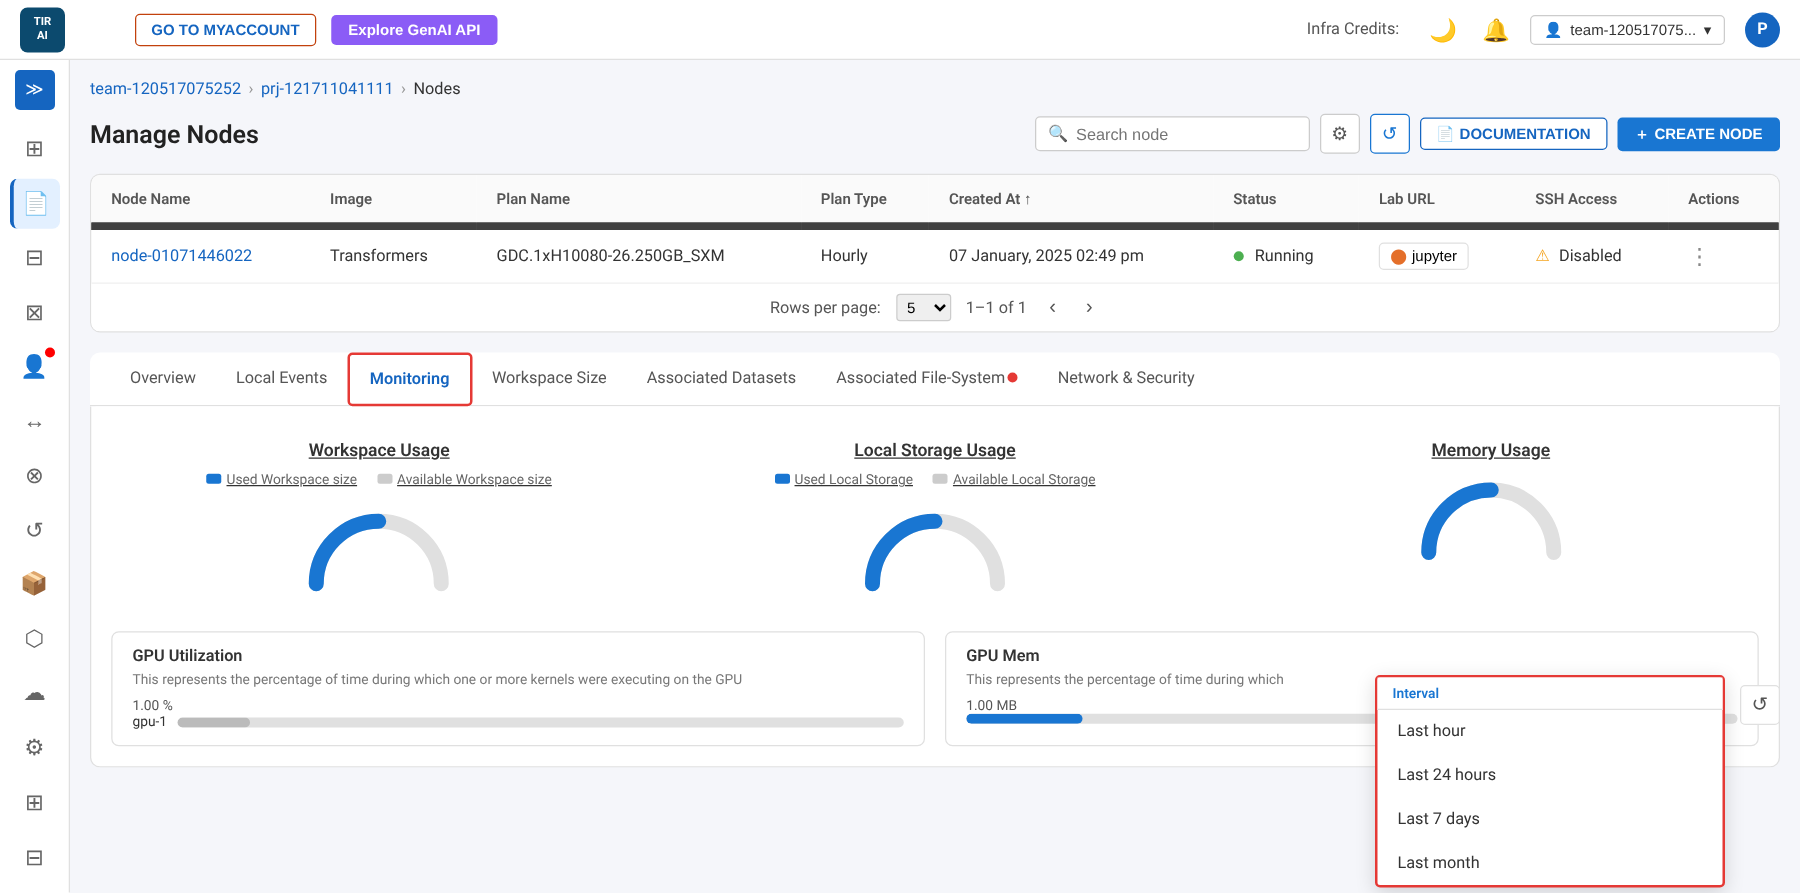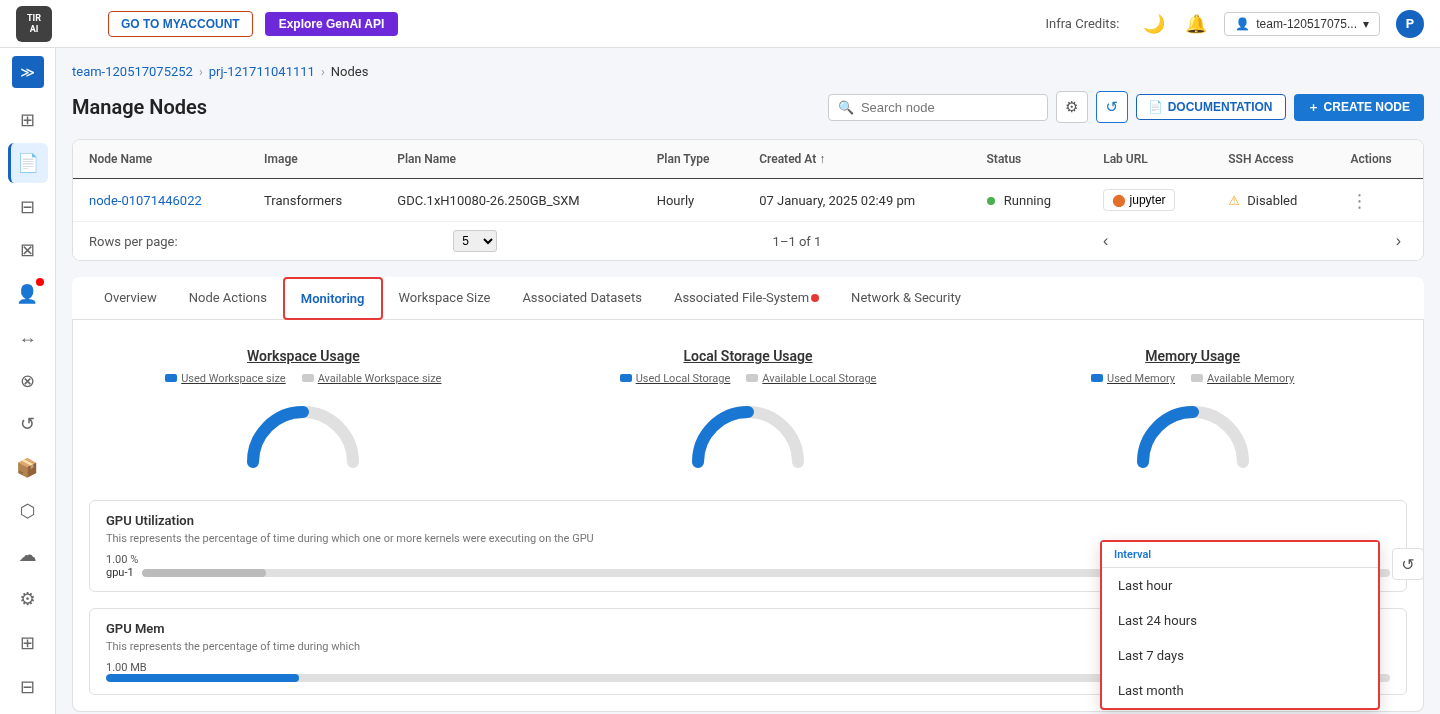--- a/index.html
+++ b/index.html
@@ -5,27 +5,27 @@
     * { box-sizing: border-box; margin: 0; padding: 0; }
     body { font-family: -apple-system, BlinkMacSystemFont, 'Segoe UI', Roboto, sans-serif; font-size: 13px; background: #f5f6fa; color: #333; }
 
     
     .header {
       display: flex; align-items: center; height: 48px;
       background: #fff; border-bottom: 1px solid #e0e0e0;
       padding: 0 16px; gap: 12px; position: fixed; top: 0; left: 0; right: 0; z-index: 100;
     }
     .logo { display: flex; align-items: center; gap: 6px; min-width: 80px; }
-    .logo-icon { width: 36px; height: 36px; background: #404040; border-radius: 6px; display: flex; align-items: center; justify-content: center; color: white; font-size: 11px; font-weight: bold; }
+    .logo-icon { width: 36px; height: 36px; background: #0c4a6e; border-radius: 6px; display: flex; align-items: center; justify-content: center; color: white; font-size: 11px; font-weight: bold; }
     .header-btn-outline {
       border: 1px solid #c2410c; color: #1565c0; background: #fff;
       padding: 5px 12px; border-radius: 4px; cursor: pointer; font-size: 12px; font-weight: 600;
     }
     .header-btn-filled {
-      border: none; background: #6d28d9; color: #fff;
+      border: none; background: #8b5cf6; color: #fff;
       padding: 5px 14px; border-radius: 4px; cursor: pointer; font-size: 12px; font-weight: 600;
     }
     .header-spacer { flex: 1; }
     .header-infra { font-size: 13px; color: #555; margin-right: 8px; }
     .header-icon-btn { background: none; border: none; cursor: pointer; font-size: 18px; color: #666; padding: 4px; }
     .header-team-btn {
       display: flex; align-items: center; gap: 6px;
       border: 1px solid #ccc; border-radius: 4px; padding: 4px 10px;
       background: #fff; cursor: pointer; font-size: 12px; color: #333;
     }
@@ -98,34 +98,34 @@
       display: flex; align-items: center; gap: 4px;
       border: none; background: #1976d2; color: white;
       padding: 5px 14px; border-radius: 4px; cursor: pointer; font-size: 12px; font-weight: 600;
     }
 
     
     .card { background: #fff; border-radius: 8px; border: 1px solid #e0e0e0; margin-bottom: 16px; overflow: hidden; }
     .table { width: 100%; border-collapse: collapse; }
     .table th {
       padding: 12px 16px; text-align: left; font-size: 12px; font-weight: 600;
-      color: #555; border-bottom: 1px solid #404040; background: #fafafa;
+      color: #555; border-bottom: 6px solid #404040; background: #fafafa;
     }
     .table td { padding: 10px 16px; font-size: 13px; border-bottom: 1px solid #f0f0f0; }
     .table tr:last-child td { border-bottom: none; }
     .node-link { color: #1565c0; text-decoration: none; font-size: 13px; }
     .status-dot { display: inline-block; width: 8px; height: 8px; border-radius: 50%; background: #4caf50; margin-right: 6px; }
     .jupyter-btn {
       display: inline-flex; align-items: center; gap: 4px;
       border: 1px solid #e0e0e0; border-radius: 4px; padding: 3px 8px;
       background: #fff; cursor: pointer; font-size: 12px;
     }
     .warn-icon { color: #f5a623; margin-right: 4px; }
     .table-footer {
-      display: flex; align-items: center; justify-content: space-between;
+      display: flex; align-items: center; justify-content: center;
       padding: 8px 16px; gap: 12px; font-size: 13px; color: #555; background: #fff;
       border-top: 1px solid #f0f0f0;
     }
     .rows-select { border: 1px solid #ccc; border-radius: 3px; padding: 2px 4px; font-size: 12px; }
     .page-nav-btn { background: none; border: none; cursor: pointer; color: #555; font-size: 16px; padding: 2px 6px; }
     .dots-menu { color: #888; cursor: pointer; font-size: 18px; }
 
     
     .tabs-bar {
       display: flex; align-items: center; gap: 0;
@@ -150,21 +150,21 @@
     .legend { display: flex; align-items: center; justify-content: center; gap: 16px; margin-bottom: 12px; font-size: 11px; color: #666; }
     .legend-dot { display: inline-block; width: 12px; height: 8px; border-radius: 2px; margin-right: 4px; }
     .legend-dot.blue { background: #1976d2; }
     .legend-dot.gray { background: #ccc; }
 
     
     .gauge-wrap { display: flex; justify-content: center; }
     .gauge-svg { width: 130px; height: 75px; }
 
     
-    .gpu-row { display: flex; gap: 16px; flex-direction: column; }
+    .gpu-row { display: flex; gap: 16px; }
     .gpu-card { flex: 1; padding: 12px 16px; border: 1px solid #e0e0e0; border-radius: 6px; background: #fff; }
     .gpu-title { font-size: 13px; font-weight: 600; margin-bottom: 4px; }
     .gpu-desc { font-size: 11px; color: #777; margin-bottom: 8px; }
     .gpu-stat { font-size: 11px; color: #555; margin-bottom: 0; }
     .gpu-bar-wrap { display: flex; align-items: center; gap: 8px; font-size: 11px; }
     .gpu-bar { flex: 1; height: 8px; background: #e0e0e0; border-radius: 4px; overflow: hidden; }
     .gpu-bar-fill { height: 100%; background: #bbb; border-radius: 4px; }
     .gpu-bar-fill.blue { background: #1976d2; }
     .interval-dropdown {
       position: absolute; right: 60px; top: 540px;
@@ -320,21 +320,21 @@
       </select>
       <span>1–1 of 1</span>
       <button class="page-nav-btn">‹</button>
       <button class="page-nav-btn">›</button>
     </div>
   </div>
 
   <div>
     <div class="tabs-bar">
       <div class="tab">Overview</div>
-      <div class="tab">Node Actions</div>
+      <div class="tab">Local Events</div>
       <div class="tab highlighted">Monitoring</div>
       <div class="tab">Workspace Size</div>
       <div class="tab">Associated Datasets</div>
       <div class="tab">
         Associated File-System<span class="tab-badge"></span>
       </div>
       <div class="tab">Network &amp; Security</div>
     </div>
 
     <div class="monitoring-section">
@@ -364,24 +364,20 @@
           <div class="gauge-wrap">
             <svg class="gauge-svg" viewBox="0 0 130 75">
               <path d="M 15 65 A 50 50 0 0 1 115 65" fill="none" stroke="#e0e0e0" stroke-width="12" stroke-linecap="round"></path>
               <path d="M 15 65 A 50 50 0 0 1 65 15" fill="none" stroke="#1976d2" stroke-width="12" stroke-linecap="round"></path>
             </svg>
           </div>
         </div>
 
         <div class="usage-card">
           <div class="usage-title">Memory Usage</div>
-          <div class="legend">
-            <span><span class="legend-dot blue"></span><span>Used Memory</span></span>
-            <span><span class="legend-dot gray"></span><span>Available Memory</span></span>
-          </div>
           <div class="gauge-wrap">
             <svg class="gauge-svg" viewBox="0 0 130 75">
               <path d="M 15 65 A 50 50 0 0 1 115 65" fill="none" stroke="#e0e0e0" stroke-width="12" stroke-linecap="round"></path>
               <path d="M 15 65 A 50 50 0 0 1 65 15" fill="none" stroke="#1976d2" stroke-width="12" stroke-linecap="round"></path>
             </svg>
           </div>
         </div>
       </div>
 
       <div class="gpu-row">

